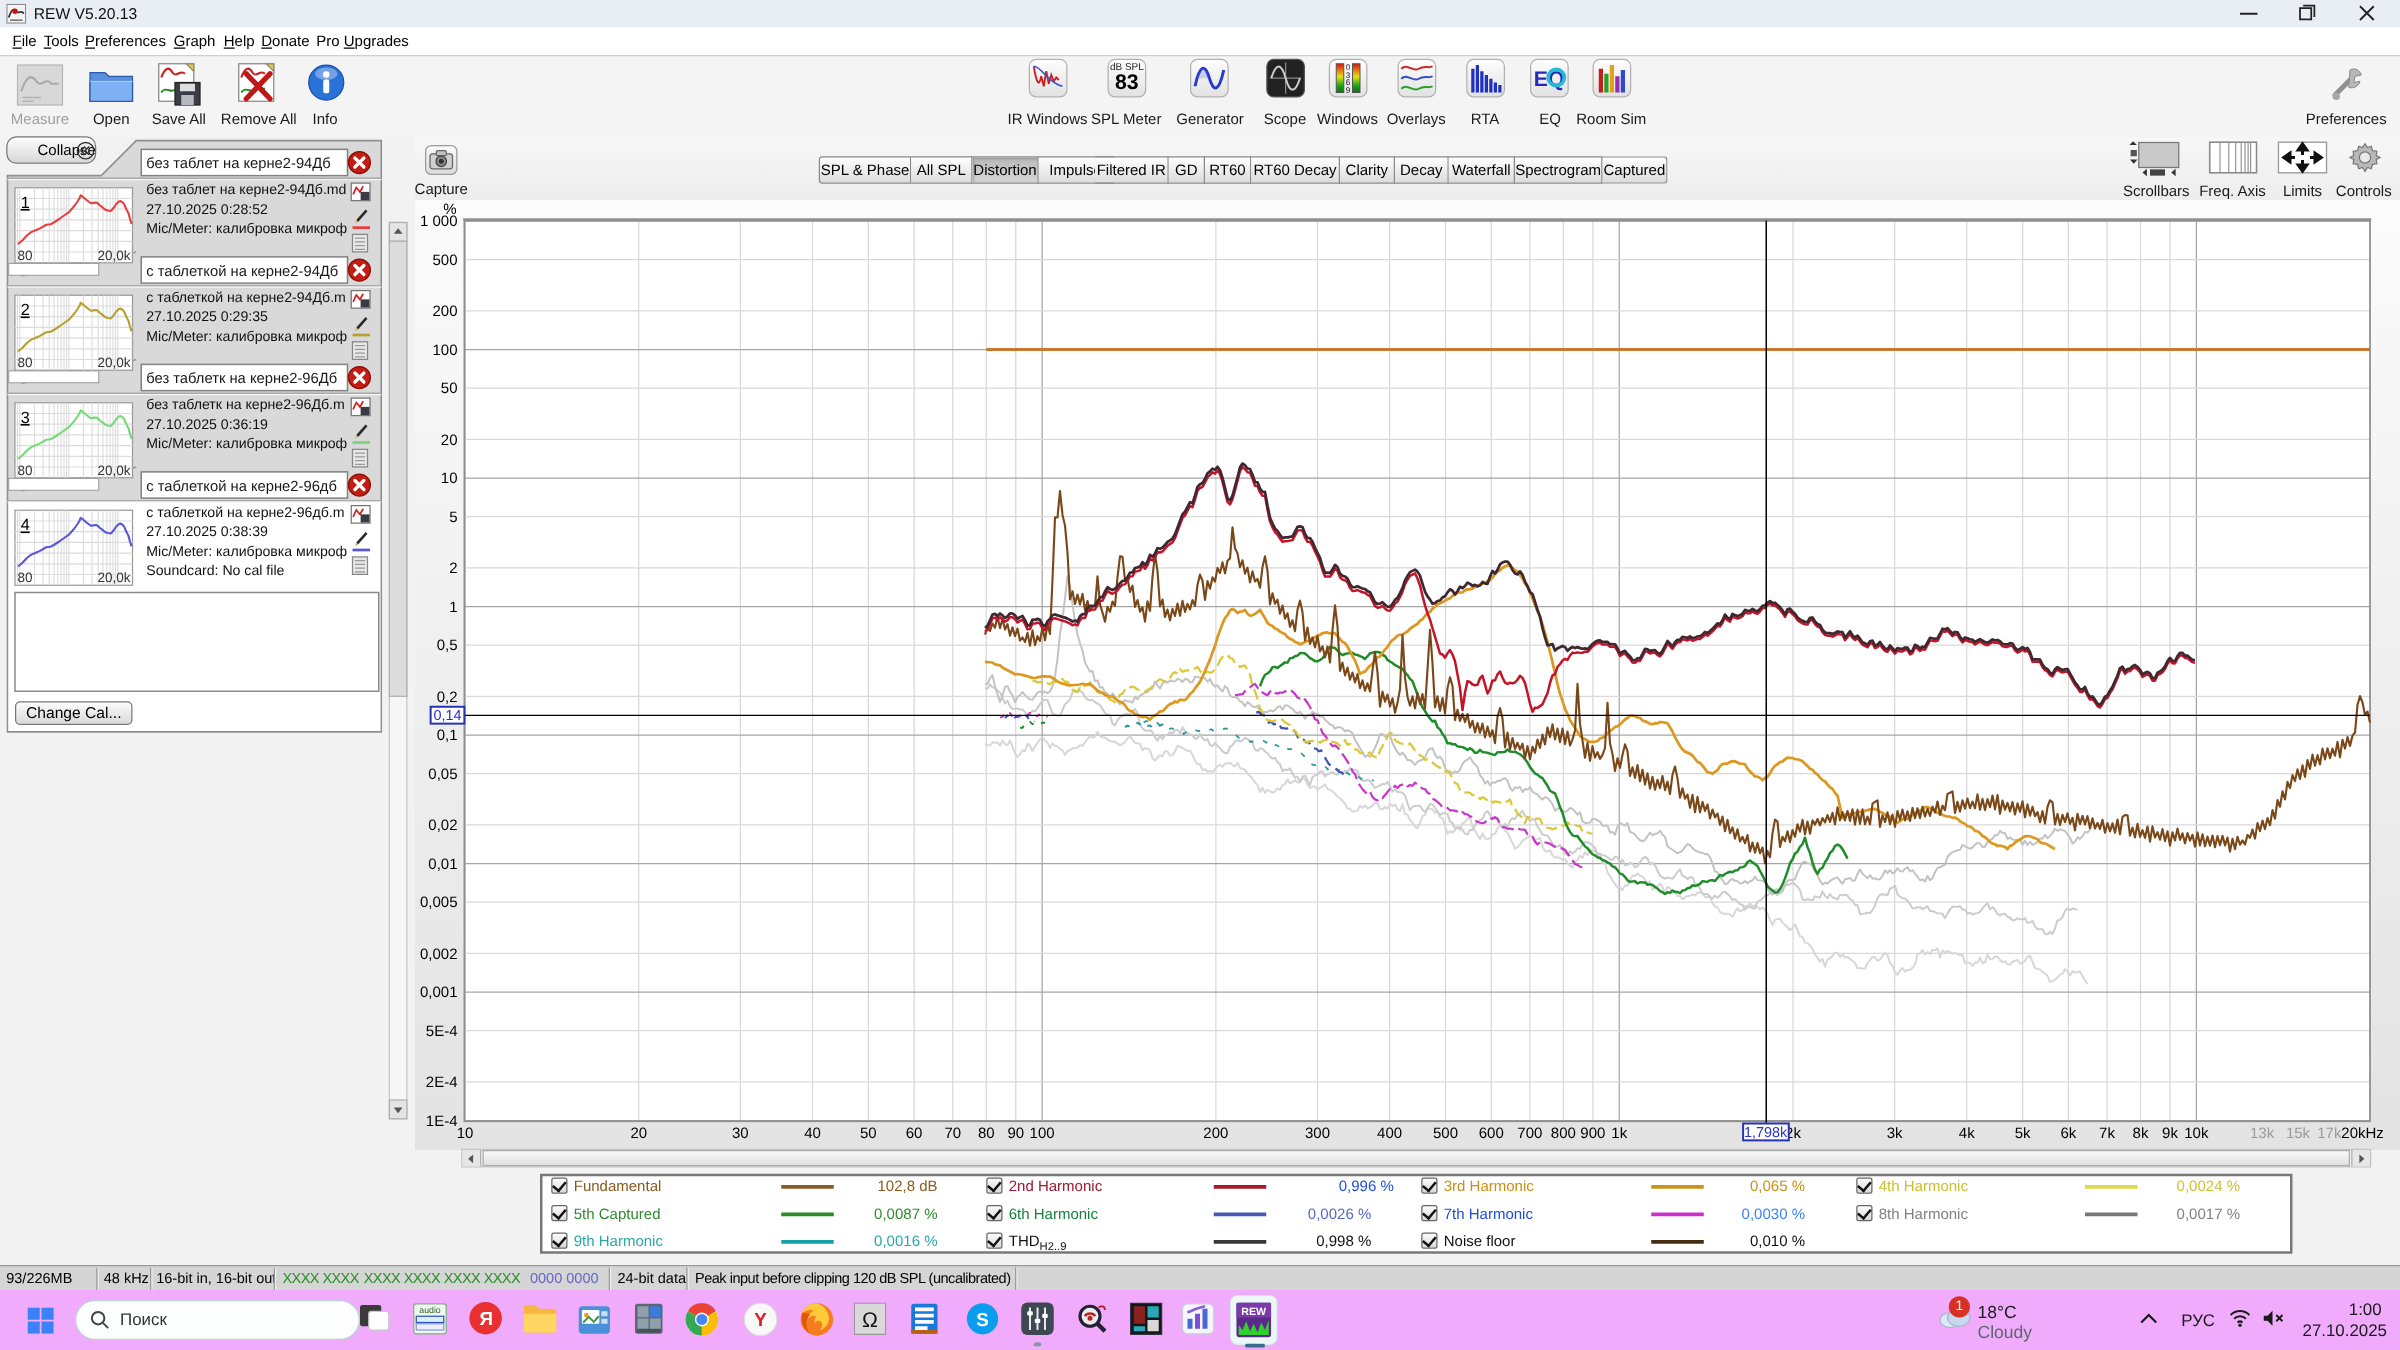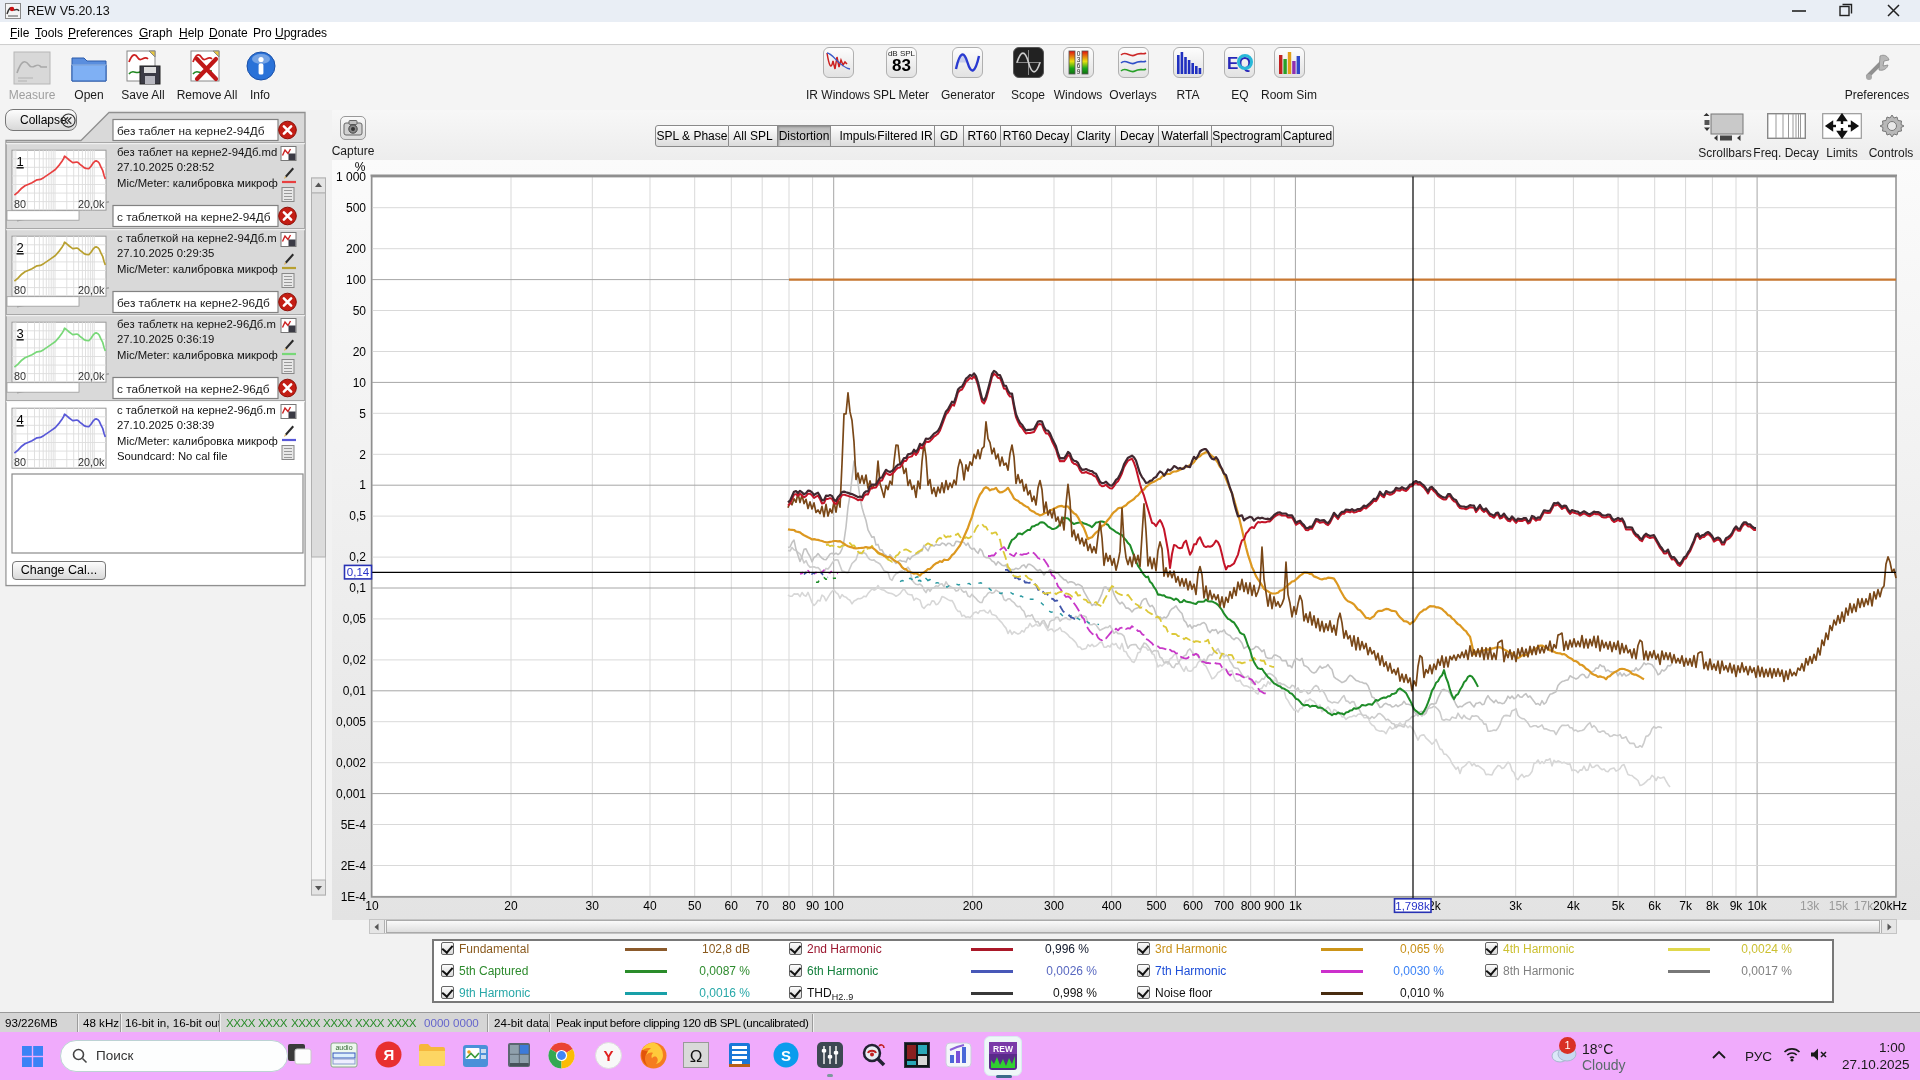--- a/index.html
+++ b/index.html
@@ -410,21 +410,21 @@
 <line x1="284" y1="457.5" x2="292" y2="457.5" stroke="#999" stroke-width="1"></line>
 <rect x="311.5" y="178" width="14" height="717" fill="#f6f6f6" stroke="#c8c8c8" stroke-width="1"></rect>
 <rect x="311.5" y="178" width="14" height="15" fill="#e4e4e4" stroke="#b0b0b0" stroke-width="1"></rect>
 <path d="M315 187 L318.5 182.5 L322 187 Z" fill="#555"></path>
 <rect x="311.5" y="880" width="14" height="15" fill="#e4e4e4" stroke="#b0b0b0" stroke-width="1"></rect>
 <path d="M315 886 L318.5 890.5 L322 886 Z" fill="#555"></path>
 <rect x="311.5" y="193" width="14" height="364" fill="#dcdcdc" stroke="#b0b0b0" stroke-width="1"></rect>
 </svg>
 
 <div class="abs" style="left:5px;top:109px;width:72px;height:22px;border:1.4px solid #777;border-radius:8px;background:linear-gradient(#fdfdfd,#d8d8d8);font-size:12.5px;color:#000;line-height:20px">
- <span style="margin-left:14px;font-size:12px">Collapse</span>
+ <span style="margin-left:24px;font-size:12px">Collapse</span>
  <svg class="abs" style="left:55px;top:3px" width="15" height="15" viewBox="0 0 16 16">
       <circle cx="8" cy="8" r="7" fill="none" stroke="#333" stroke-width="1.2"></circle>
       <path d="M7.5 4.5 L4 8 L7.5 11.5 M11 4.5 L7.5 8 L11 11.5" stroke="#333" fill="none" stroke-width="1.3"></path>
     </svg>
 </div>
 
 <div class="abs" style="left:12px;top:561px;width:94px;height:19px;border:1.2px solid #777;border-radius:4px;background:linear-gradient(#fcfcfc,#d9d9d9);font-size:12.5px;color:#000;line-height:17px;text-align:center">Change Cal...</div>
 
 <div class="abs" style="left:332px;top:110px;width:1588px;height:50px;background:linear-gradient(#f7f7f7,#ededed)"></div>
 
@@ -468,21 +468,21 @@
  <g stroke="#999" stroke-width="1">
       <line x1="9" y1="1" x2="9" y2="25"></line>
       <line x1="16" y1="1" x2="16" y2="25"></line>
       <line x1="21.5" y1="1" x2="21.5" y2="25"></line>
       <line x1="26" y1="1" x2="26" y2="25"></line>
       <line x1="29" y1="1" x2="29" y2="25"></line>
       <line x1="31.5" y1="1" x2="31.5" y2="25"></line>
       <line x1="33.5" y1="1" x2="33.5" y2="25"></line>
     </g>
 </svg>
-<div class="tlab" style="left:1786px;top:146px">Freq. Decay</div>
+<div class="tlab" style="left:1786px;top:146px">Freq. Axis</div>
 <svg class="abs" style="left:1822px;top:113px" width="40" height="26" viewBox="0 0 40 26">
  <rect x="0.7" y="0.7" width="38.6" height="24.6" fill="#fff" stroke="#999" stroke-width="1.2"></rect>
  <g stroke="#111" stroke-width="2.4" fill="#111">
   <line x1="20" y1="6" x2="20" y2="11"></line>
       <path d="M20 2 L16.5 7 L23.5 7 Z"></path>
   <line x1="20" y1="15" x2="20" y2="20"></line>
       <path d="M20 24 L16.5 19 L23.5 19 Z"></path>
   <line x1="9" y1="13" x2="14" y2="13"></line>
       <path d="M5 13 L10 9.5 L10 16.5 Z"></path>
   <line x1="26" y1="13" x2="31" y2="13"></line>
@@ -652,21 +652,21 @@
 
 <div id="legend">
 
  <div class="lcb" style="left:7px;top:1px"></div>
     <span class="llab" style="left:25px;top:1px;color:#8a5a1e">Fundamental</span>
     <span class="lline" style="left:191px;top:7px;background:#8B5A2B"></span>
     <span class="lval" style="left:226px;top:1px;color:#8a5a1e">102,8 dB</span>
  <div class="lcb" style="left:355px;top:1px"></div>
     <span class="llab" style="left:373px;top:1px;color:#9c1830">2nd Harmonic</span>
     <span class="lline" style="left:537px;top:7px;background:#aa1828"></span>
-    <span class="lval" style="left:565px;top:1px;color:#0f172a">0,996 %</span>
+    <span class="lval" style="left:591px;top:1px;color:#1d4ed8">0,996 %</span>
  <div class="lcb" style="left:703px;top:1px"></div>
     <span class="llab" style="left:721px;top:1px;color:#c89018">3rd Harmonic</span>
     <span class="lline" style="left:887px;top:7px;background:#cc9418"></span>
     <span class="lval" style="left:920px;top:1px;color:#c89018">0,065 %</span>
  <div class="lcb" style="left:1051px;top:1px"></div>
     <span class="llab" style="left:1069px;top:1px;color:#ccc032">4th Harmonic</span>
     <span class="lline" style="left:1234px;top:7px;background:#e0d84c"></span>
     <span class="lval" style="left:1268px;top:1px;color:#ccc032">0,0024 %</span>
 
  <div class="lcb" style="left:7px;top:23px"></div>

